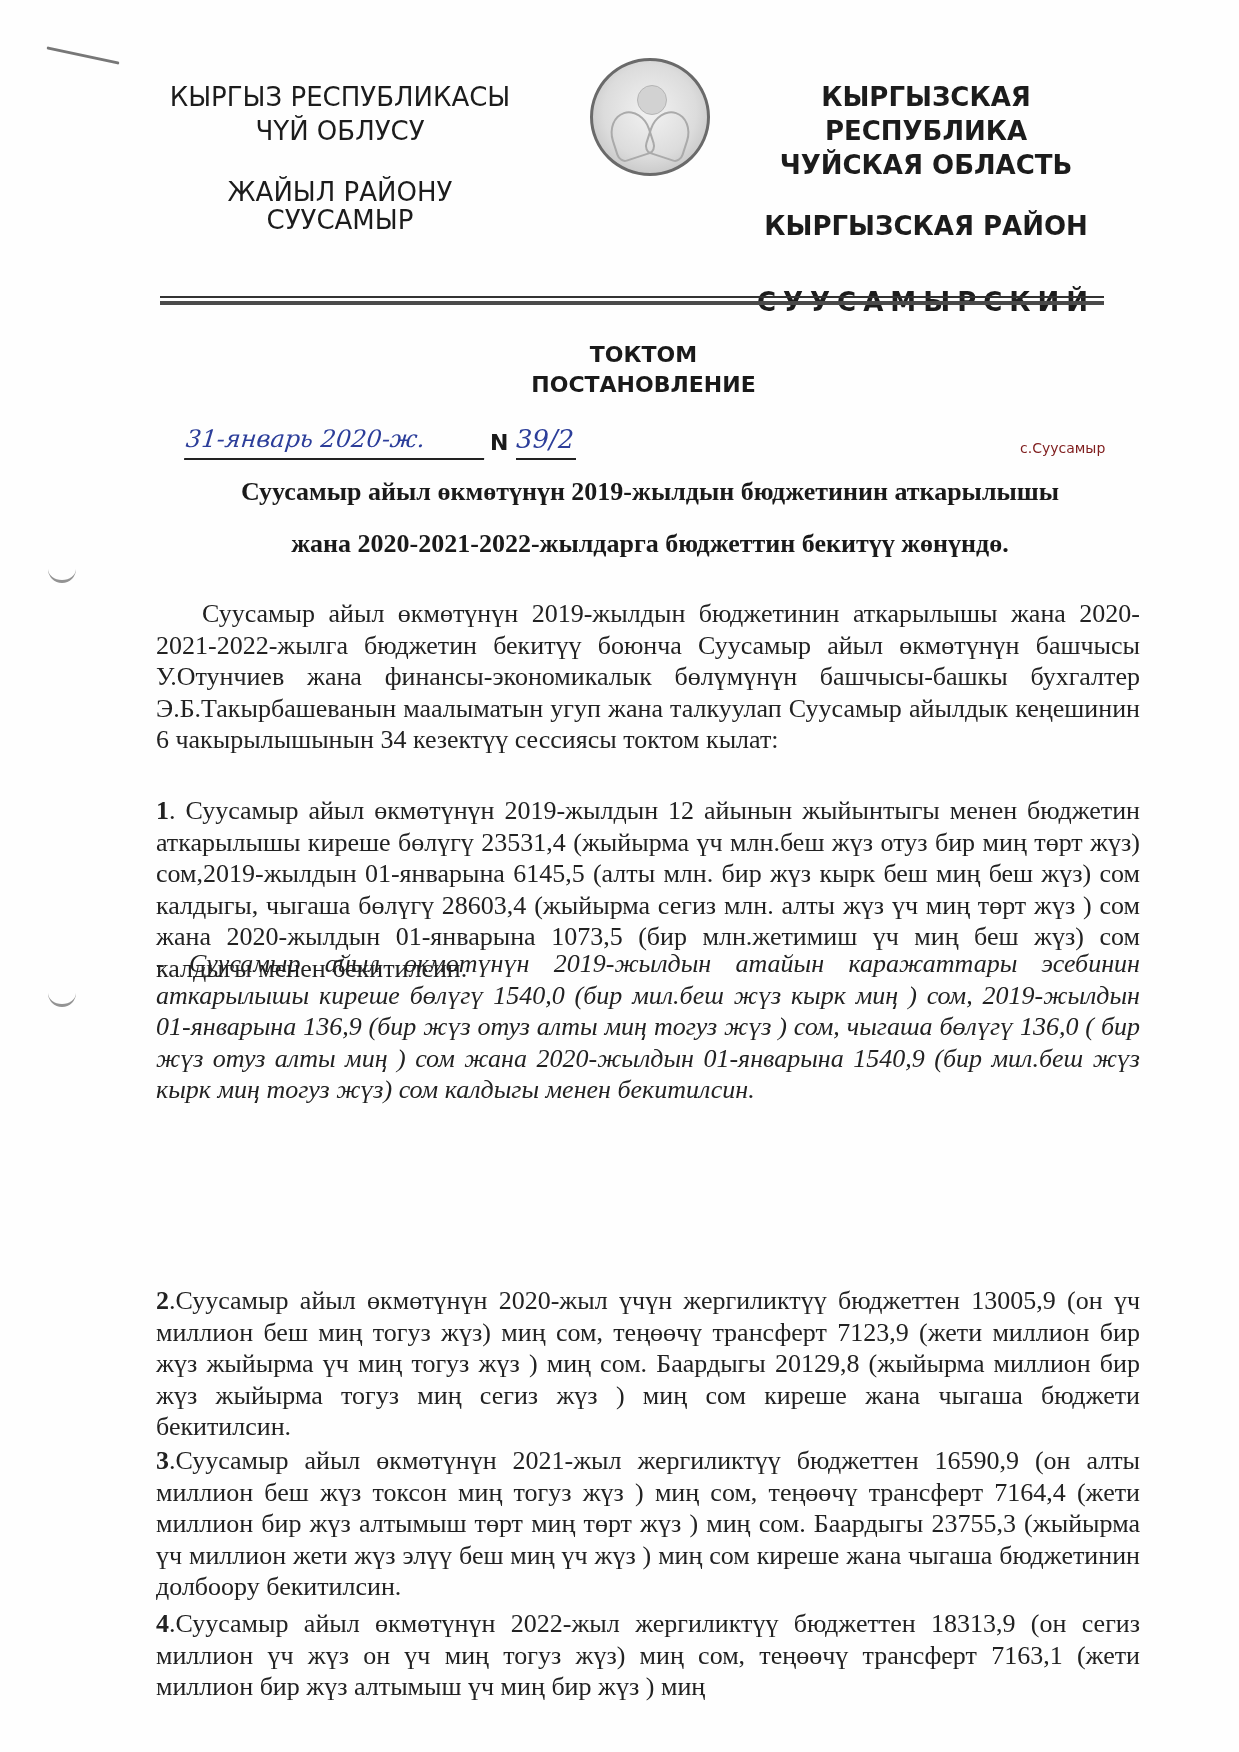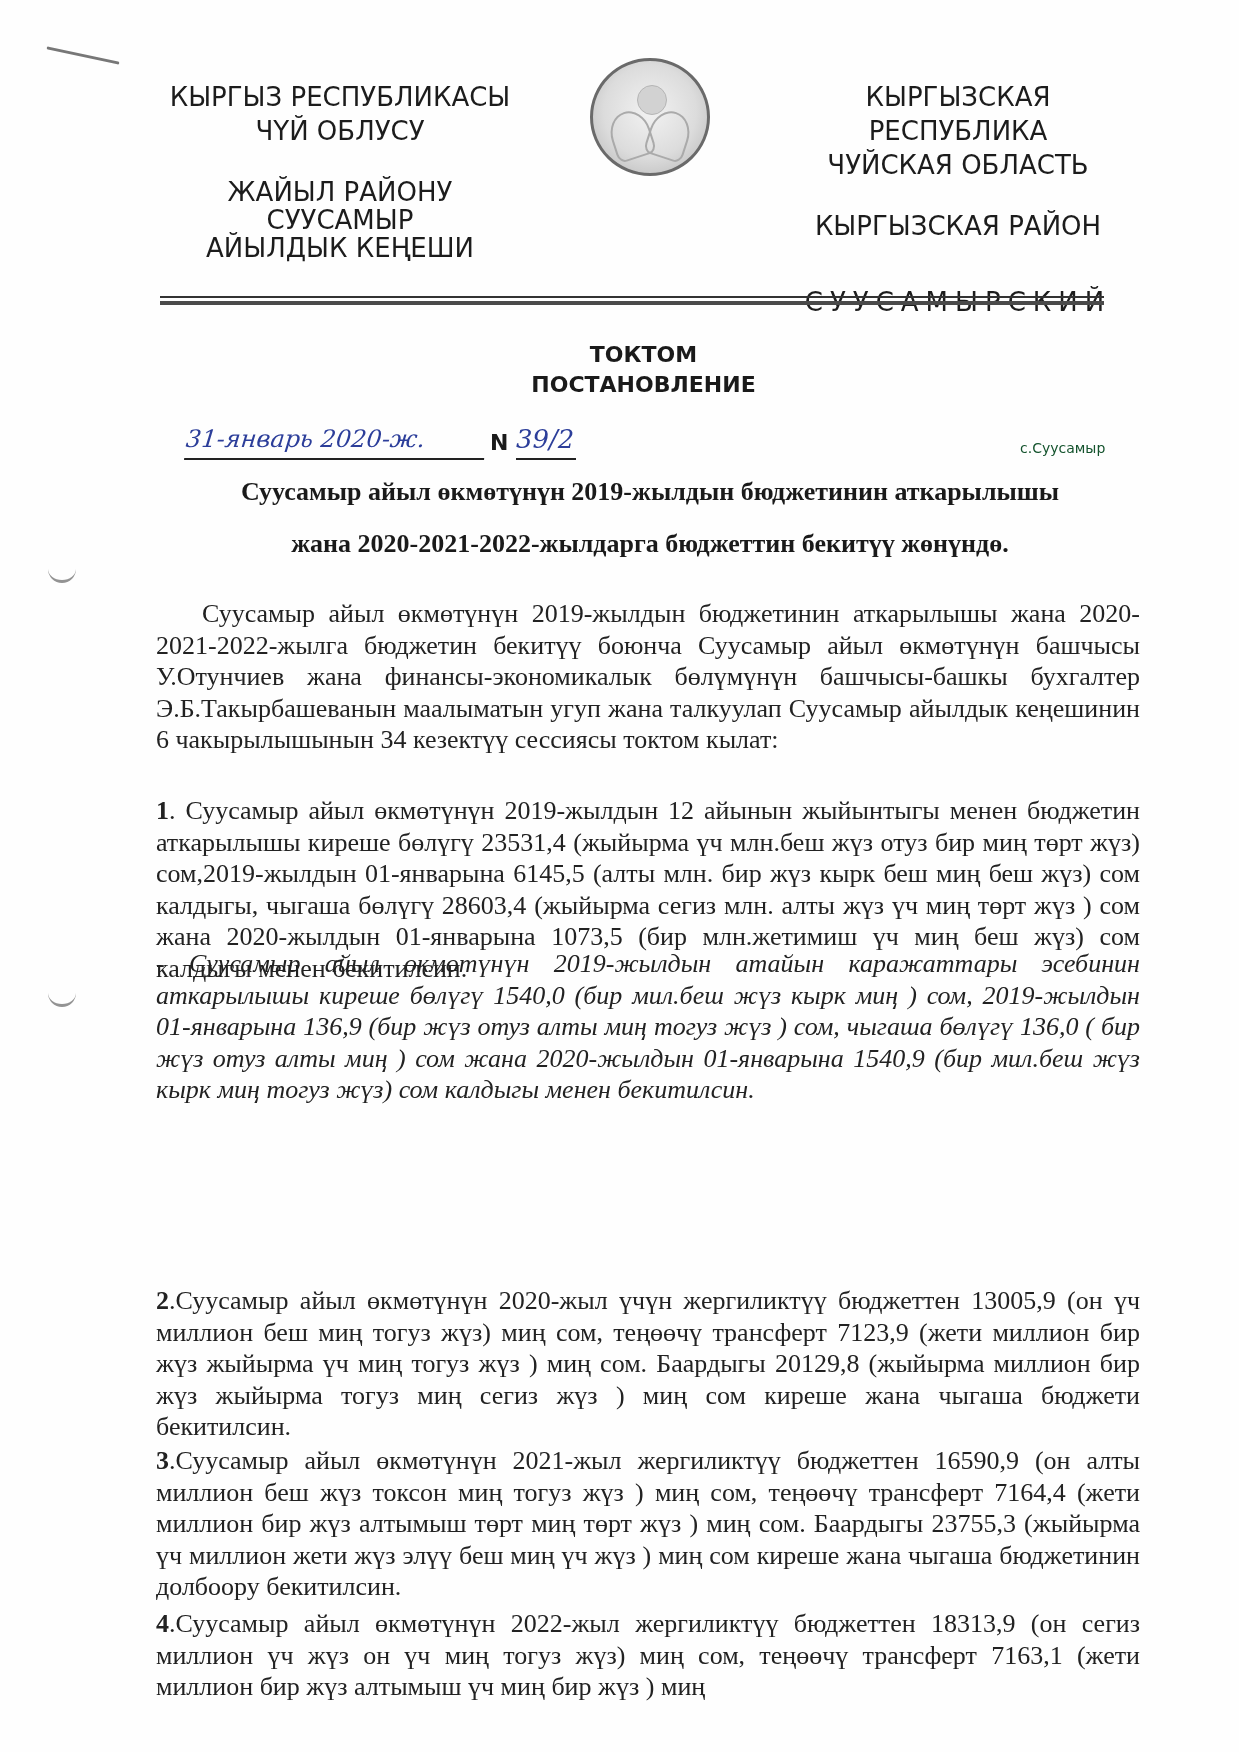--- a/index.html
+++ b/index.html
@@ -6,40 +6,40 @@
   body {
     width: 1239px; height: 1752px; background: #ffffff; position: relative; overflow: hidden;
     font-family: "Liberation Serif", serif; color: #1a1a1a;
   }
   .page { position: absolute; inset: 0; background: #fefefe; }
   .scratch { position: absolute; left: 46px; top: 54px; width: 74px; height: 3px; background: #555; transform: rotate(12deg); border-radius: 2px; opacity: .8; }
   .punch { position: absolute; left: 48px; width: 28px; height: 14px; border-bottom: 3px solid #666; border-radius: 0 0 20px 20px; opacity: .7; }
   .header { position: absolute; top: 80px; left: 160px; width: 960px; height: 200px; font-family: "DejaVu Sans", sans-serif; font-size: 26px; color: #1c1c1c; }
   .hcol { position: absolute; top: 0; width: 360px; text-align: center; line-height: 34px; }
   .hcol.left { left: 0; }
-  .hcol.right { left: 618px; width: 360px; }
+  .hcol.right { left: 586px; width: 360px; font-weight: bold; }
   .hcol .gap { height: 30px; }
   .hcol .line2 { line-height: 28px; }
   .spaced { letter-spacing: 7px; margin-top: 48px; }
   .emblem { position: absolute; left: 590px; top: 60px; width: 120px; height: 118px; border-radius: 50%; border: 3px solid #6a6a6a; background: radial-gradient(circle at 50% 45%, #f2f2f2 0%, #dcdcdc 55%, #c7c7c7 78%, #8a8a8a 80%, #e6e6e6 84%); box-sizing: border-box; }
   .emblem .wing { position: absolute; top: 50px; width: 36px; height: 44px; border: 2px solid #aaa; border-radius: 50% 50% 20% 20%; }
   .emblem .wing.l { left: 18px; transform: rotate(-18deg); }
   .emblem .wing.r { right: 18px; transform: rotate(18deg); }
   .emblem .sun { position: absolute; left: 44px; top: 24px; width: 28px; height: 28px; border-radius: 50%; background: #d2d2d2; border: 1px solid #b5b5b5; }
   .rule { position: absolute; left: 160px; width: 944px; background: #333; }
   .rule.thin { top: 296px; height: 2px; }
   .rule.thick { top: 301px; height: 4px; background: #4a4a4a; }
   .title { position: absolute; left: 0; width: 1239px; text-align: center; font-family: "DejaVu Sans", sans-serif; font-weight: bold; font-size: 22px; line-height: 30px; color: #1a1a1a; padding-left: 24px; }
   .title.t1 { top: 340px; }
   .title.t2 { top: 370px; }
   .dateline { position: absolute; top: 422px; left: 186px; height: 40px; width: 420px; }
   .date-hand { position: absolute; left: 0; top: 0; width: 300px; border-bottom: 2px solid #222; font-family: "DejaVu Serif", serif; font-style: italic; font-size: 24px; color: #2c3e9a; white-space: nowrap; height: 36px; line-height: 34px; transform: skewX(-6deg); }
   .num-label { position: absolute; left: 304px; top: 8px; font-family: "DejaVu Sans", sans-serif; font-weight: bold; font-size: 22px; }
   .num-hand { position: absolute; left: 330px; top: 0; width: 60px; border-bottom: 2px solid #222; font-family: "DejaVu Serif", serif; font-style: italic; font-size: 26px; color: #2c3e9a; height: 36px; line-height: 34px; }
-  .place { position: absolute; top: 440px; left: 1020px; font-family: "DejaVu Sans", sans-serif; font-size: 14px; color: #14532d; }
+  .place { position: absolute; top: 440px; left: 1020px; font-family: "DejaVu Sans", sans-serif; font-size: 14px; color: #7f1d1d; }
   .subject { position: absolute; left: 170px; width: 960px; text-align: center; font-weight: bold; font-size: 26px; line-height: 32px; color: #1a1a1a; }
   .subject.s1 { top: 476px; }
   .subject.s2 { top: 528px; }
   .body { position: absolute; left: 156px; width: 984px; font-size: 26px; line-height: 31.5px; color: #222; text-align: justify; }
   .body p { margin: 0; }
   .indent { text-indent: 46px; }
   .num { font-weight: bold; }
   .b-intro { top: 598px; }
   .b-p1 { top: 795px; }
   .b-p1b { top: 948px; font-style: italic; }
@@ -56,21 +56,20 @@
   <div class="punch" style="top:566px"></div>
   <div class="punch" style="top:990px"></div>
 
   <div class="header">
     <div class="hcol left">
       <div>КЫРГЫЗ РЕСПУБЛИКАСЫ</div>
       <div>ЧҮЙ  ОБЛУСУ</div>
       <div class="gap"></div>
       <div class="line2">ЖАЙЫЛ РАЙОНУ</div>
       <div class="line2">СУУСАМЫР</div>
-      <div class="line2">АЙЫЛДЫК КЕҢЕШИ</div>
     </div>
 
     <div class="emblem" style="left:430px; top:-22px;">
       <div class="sun"></div>
       <div class="wing l"></div>
       <div class="wing r"></div>
     </div>
 
     <div class="hcol right">
       <div>КЫРГЫЗСКАЯ РЕСПУБЛИКА</div>

